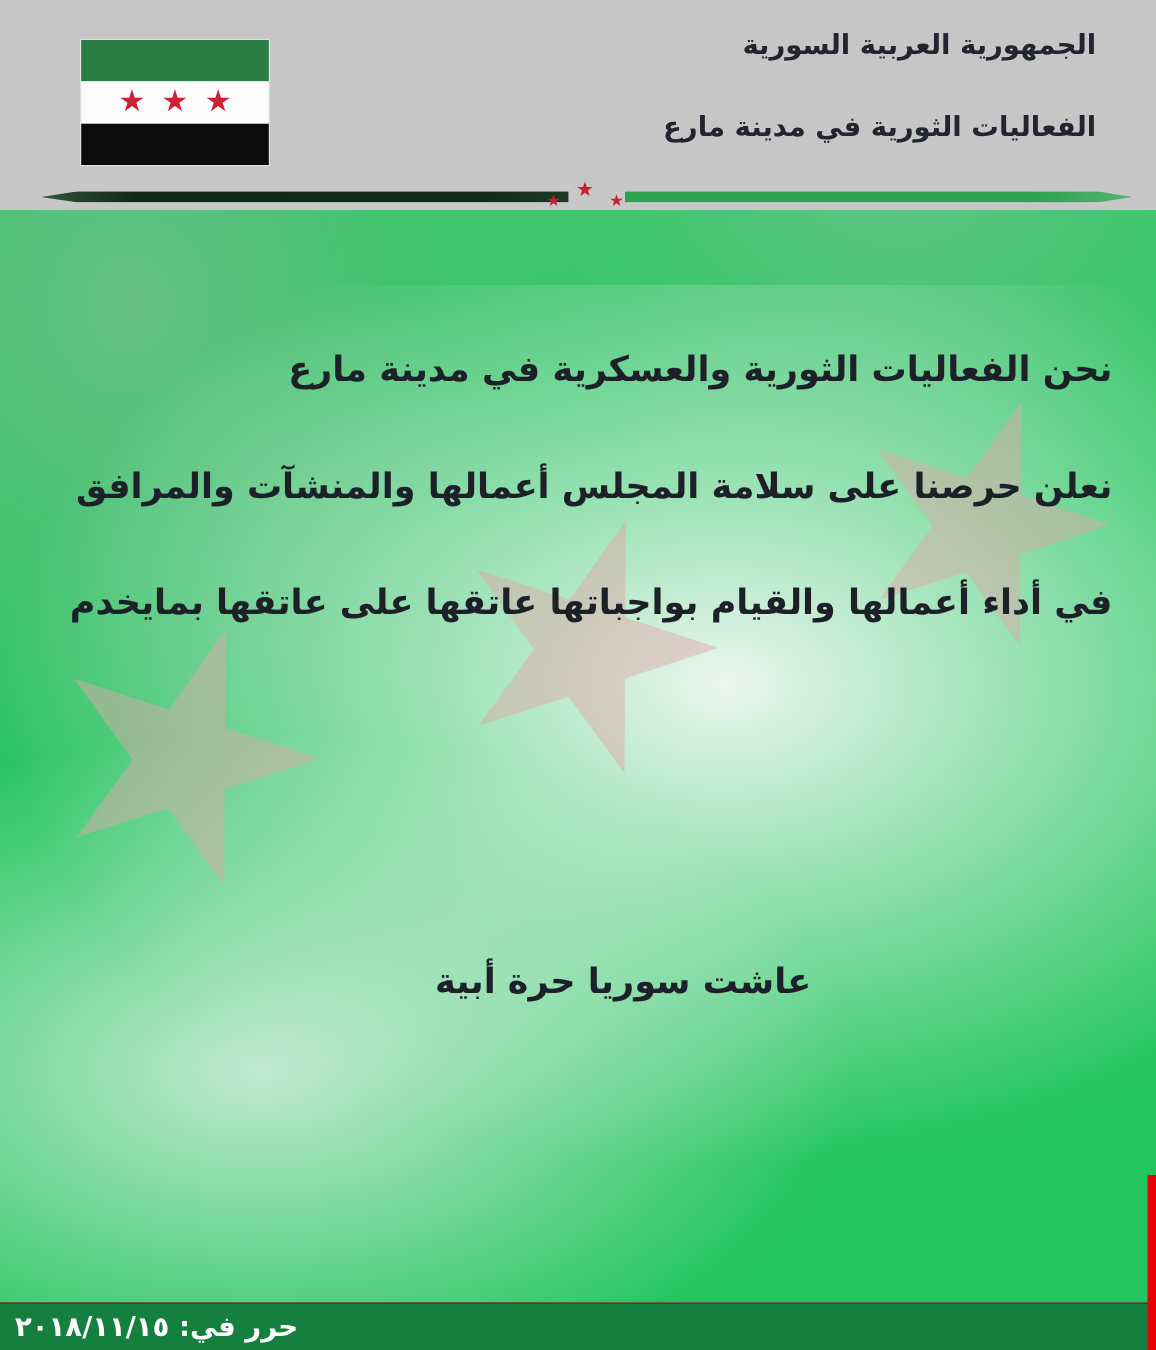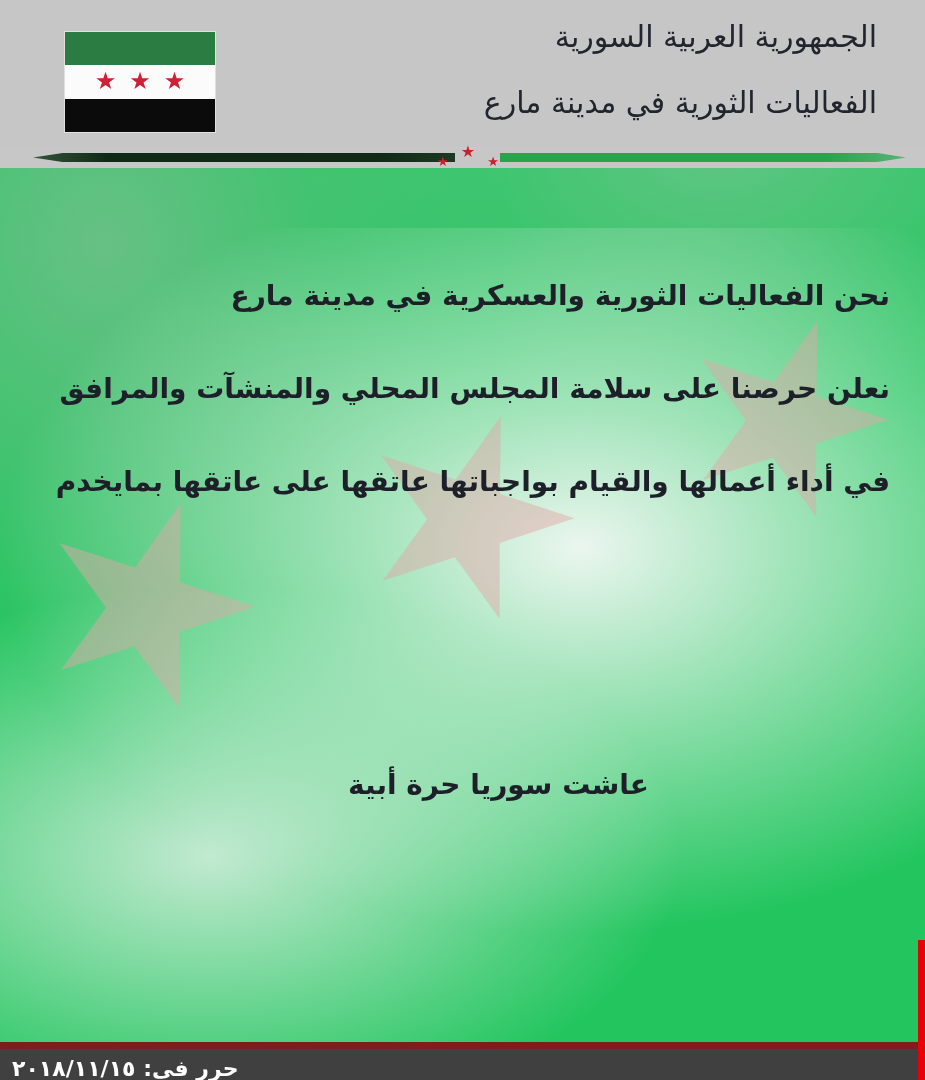--- a/index.html
+++ b/index.html
@@ -19,21 +19,21 @@
     box-shadow:0 0 0 1px rgba(255,255,255,.45);
   }
   .flag .stripe{ width:100%; height:33.34%; }
   .stripe-green{ background:#2a7c43; }
   .stripe-white{ background:#fbfbfb; display:flex; align-items:center; justify-content:center; gap:13px; }
   .stripe-black{ background:#0b0b0b; }
   .flag-star{ color:#ce2036; font-size:24px; line-height:1; transform:translateY(-1px); }
 
   .header-titles{
     position:absolute; top:24px; right:48px; text-align:right;
-    color:#23252e; font-weight:400; font-size:30px; line-height:26px;
+    color:#23252e; font-weight:700; font-size:22px; line-height:26px;
   }
   .header-titles .t2{ margin-top:40px; }
 
   
   .divider{ position:absolute; top:144px; left:0; width:925px; height:24px; }
   .divider-left{
     position:absolute; left:33px; top:9px; width:422px; height:9px;
     background:linear-gradient(90deg,#33543a 0%,#0e2916 18%,#102a17 82%,#1b3a23 100%);
     clip-path:polygon(0 50%, 7% 0, 100% 0, 100% 100%, 7% 100%);
   }
@@ -87,21 +87,21 @@
 
   .closing{
     position:absolute; top:600px; left:0; width:925px;
     padding-left:72px; text-align:center;
     color:#1d1f29; font-weight:700; font-size:28px;
   }
 
   
   .footer{
     position:absolute; bottom:0; left:0; width:925px; height:38px;
-    background:#404040; border-top:7px solid #7f1d1d;
+    background:#15803d; border-top:1px solid #7f1d1d;
   }
   .footer-date{
     position:absolute; left:12px; top:0; height:38px; line-height:40px;
     color:#ffffff; font-weight:700; font-size:22px; white-space:nowrap;
   }
   .red-strip{
     position:absolute; right:0; top:940px; width:7px; height:140px;
     background:#e80008; z-index:5;
   }
 </style>
@@ -141,21 +141,21 @@
     <div class="wm wm-green-left"></div>
     <div class="wm wm-green-top"></div>
     <div class="wm wm-white-main"></div>
     <div class="wm wm-white-low"></div>
     <div class="wm wm-star s1"></div>
     <div class="wm wm-star s2"></div>
     <div class="wm wm-star s3"></div>
 
     <div class="statement" dir="rtl">
       <div class="line">نحن الفعاليات  الثورية والعسكرية في مدينة مارع</div>
-      <div class="line">نعلن حرصنا على سلامة المجلس المحلي والمنشآت والمرافق</div>
+      <div class="line">نعلن حرصنا على سلامة المجلس أعمالها والمنشآت والمرافق</div>
       <div class="line">في أداء أعمالها والقيام بواجباتها عاتقها على عاتقها بمايخدم</div>
     </div>
 
     <div class="closing" dir="rtl">عاشت سوريا حرة أبية</div>
   </main>
 
   <div class="red-strip"></div>
 
   <footer class="footer">
     <span class="footer-date" dir="rtl">حرر في: ٢٠١٨/١١/١٥</span>

